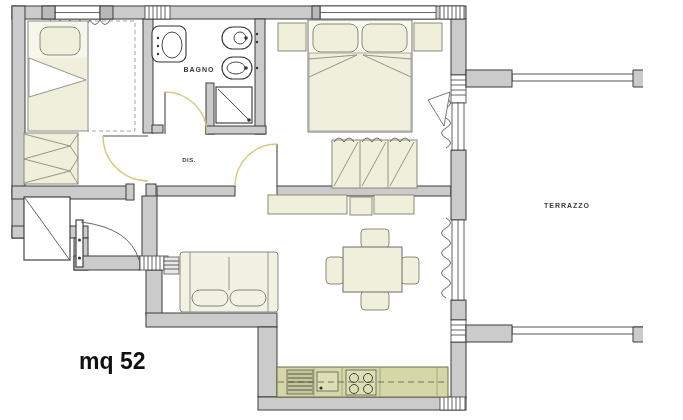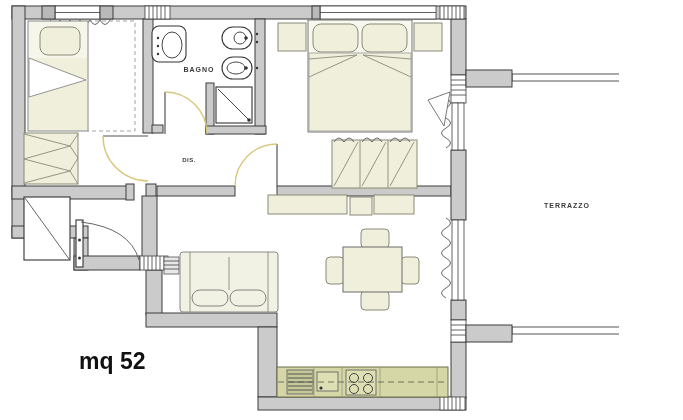--- a/index.html
+++ b/index.html
@@ -1,17 +1,17 @@
 <!DOCTYPE html>
 <html><head>
 <meta charset="utf-8">
 <style>
   html,body{margin:0;padding:0;background:#fff;}
   .stage{position:relative;width:619px;height:420px;background:#fff;overflow:hidden;
-         font-family:"Liberation Sans","DejaVu Sans",sans-serif;}
+         font-family:"Liberation Sans","DejaVu Sans",sans-serif;padding-left:24px;}
   svg{position:absolute;top:0;left:0;}
   .wall{fill:#cbcbcb;stroke:#3c3c3c;stroke-width:1;}
   .pier{fill:#b9b9b9;stroke:#3c3c3c;stroke-width:1;}
   .glass{fill:#ffffff;stroke:#3c3c3c;stroke-width:0.8;}
   .hatchln{stroke:#3c3c3c;stroke-width:0.8;}
   .rail{fill:#ffffff;stroke:#555;stroke-width:1;}
   .furn{fill:#efefdc;stroke:#8a8a78;stroke-width:1;}
   .furnln{stroke:#8a8a78;stroke-width:0.9;fill:none;}
   .fix{fill:#ffffff;stroke:#333;stroke-width:1.1;}
   .fixthin{fill:none;stroke:#333;stroke-width:0.9;}

